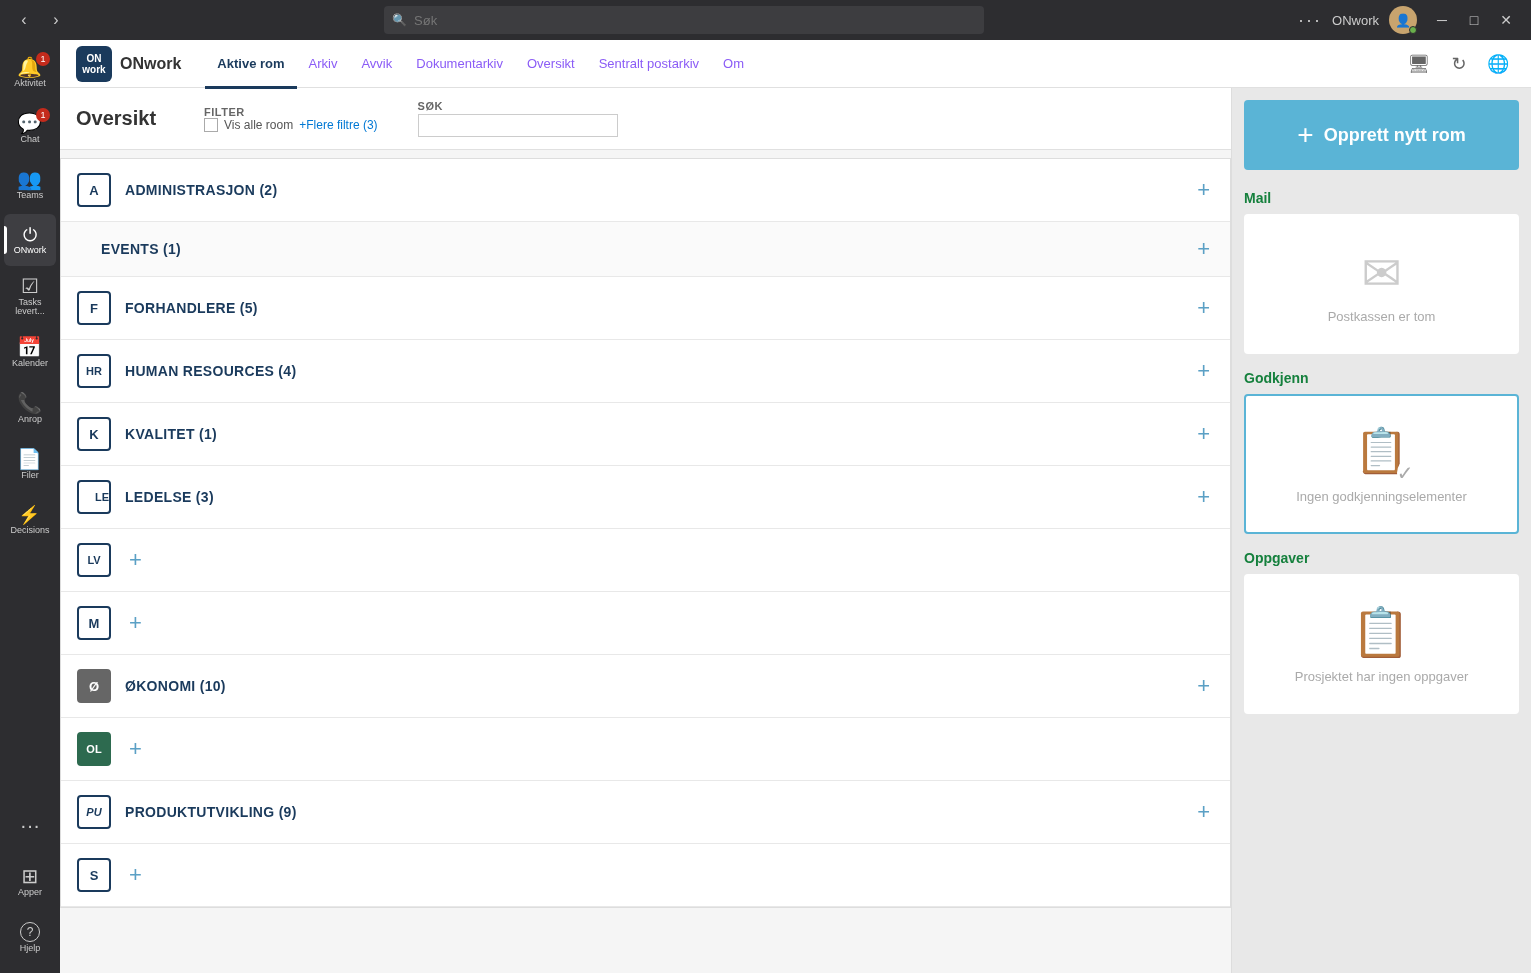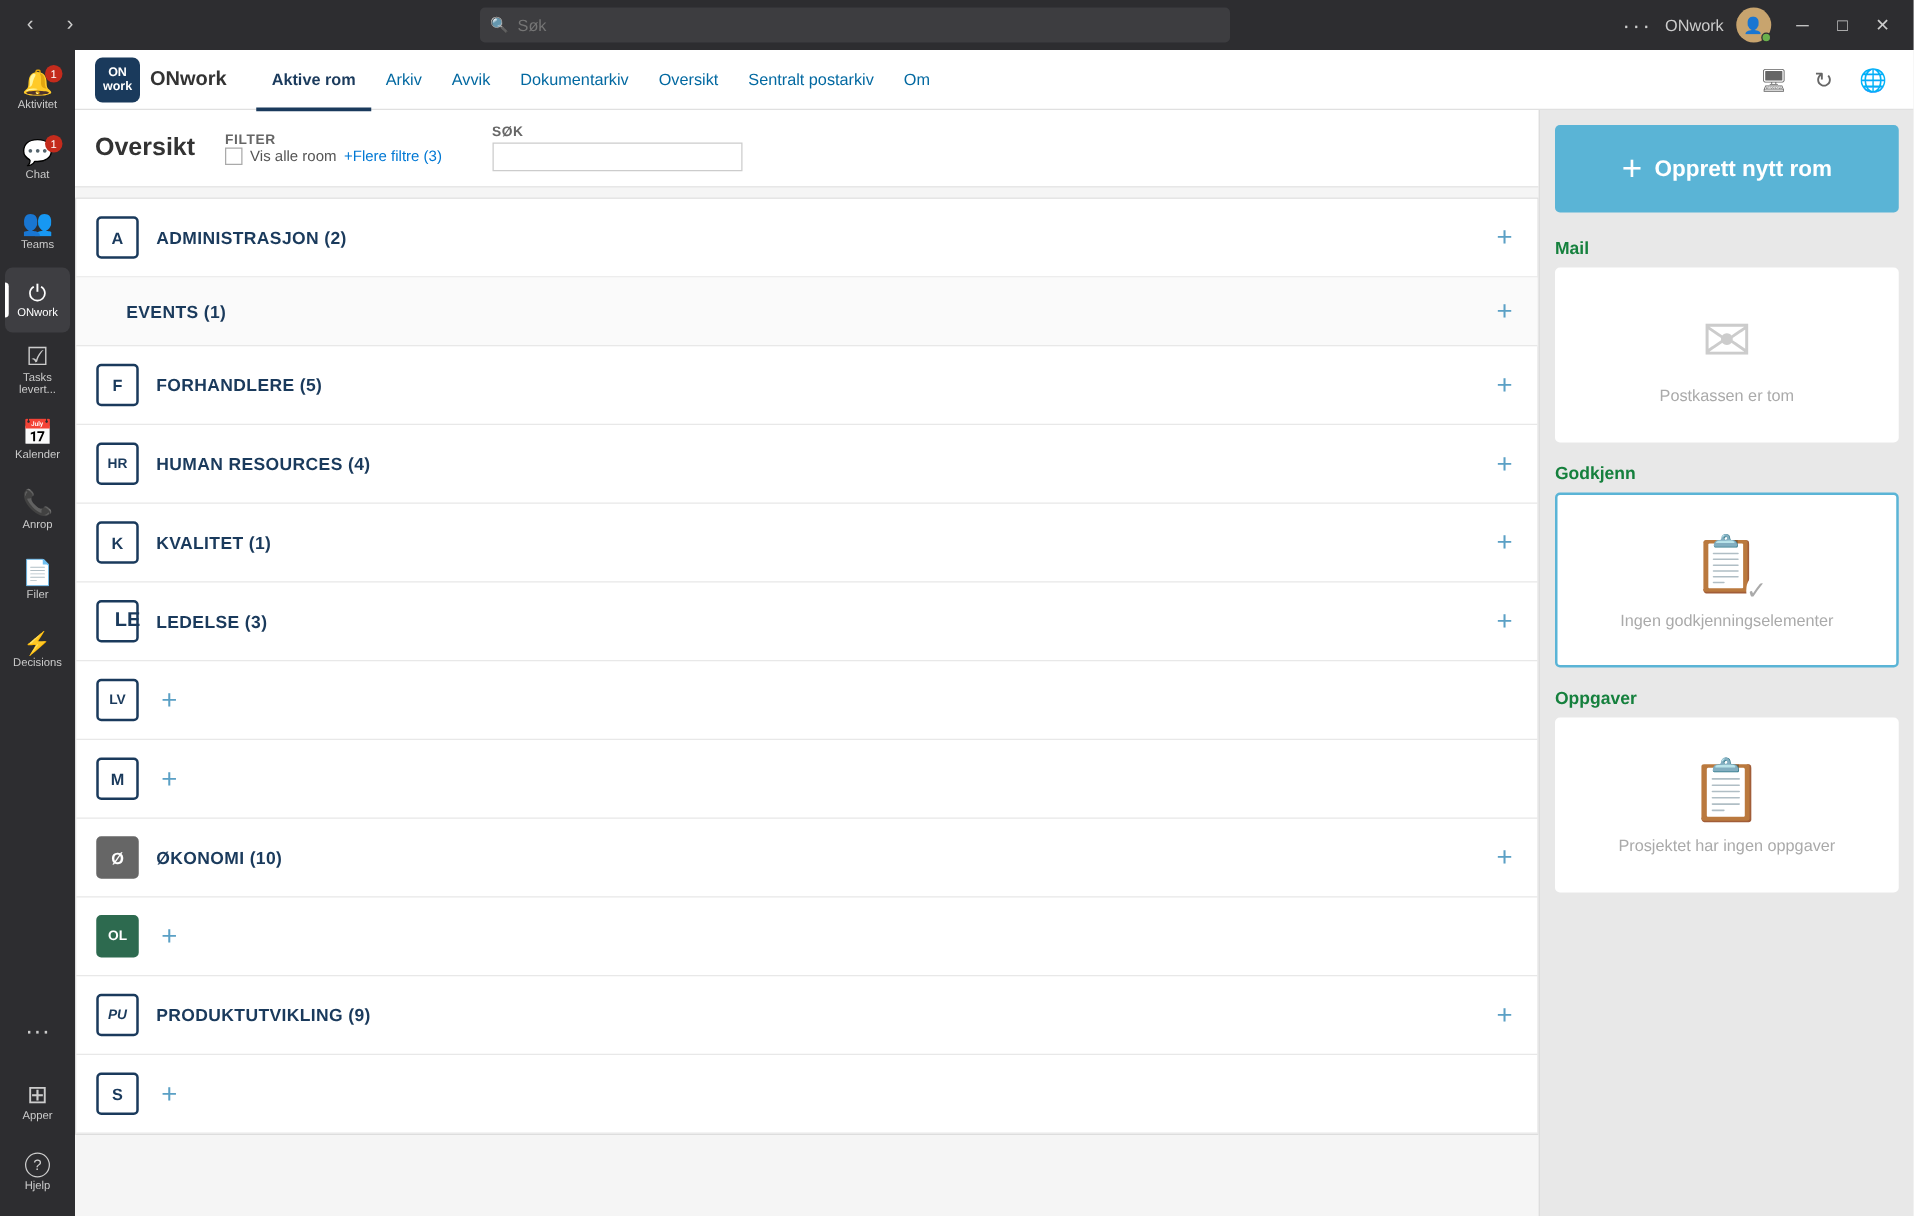--- a/index.html
+++ b/index.html
@@ -90,21 +90,21 @@
     }
     .app-logo { display: flex; align-items: center; gap: 8px; }
     .app-logo-icon {
       width: 36px; height: 36px; border-radius: 6px; background: #1a3a5c;
       display: flex; align-items: center; justify-content: center; color: white; font-weight: bold; font-size: 11px;
     }
     .app-logo-name { font-size: 16px; font-weight: 600; color: #333; }
     .app-nav { display: flex; gap: 0; margin-left: 8px; }
     .app-nav-item {
       padding: 0 12px; height: 48px; display: flex; align-items: center; cursor: pointer;
-      font-size: 13px; color: #0369a1; border-bottom: 3px solid transparent; position: relative; top: 1px;
+      font-size: 13px; color: #8b5cf6; border-bottom: 3px solid transparent; position: relative; top: 1px;
     }
     .app-nav-item.active { color: #1a3a5c; border-bottom: 3px solid #1a3a5c; font-weight: 600; }
     .header-right { margin-left: auto; display: flex; gap: 8px; align-items: center; }
     .header-icon-btn { background: none; border: none; cursor: pointer; color: #666; font-size: 18px; width: 32px; height: 32px; display: flex; align-items: center; justify-content: center; border-radius: 4px; }
 
     
     .main-content { display: flex; flex: 1; overflow: hidden; }
 
     
     .list-area {
@@ -285,21 +285,21 @@
         <button class="header-icon-btn">🌐</button>
       </div>
     </div>
 
     <div class="main-content">
 
       <div class="list-area" style="padding:0;">
 
         <div class="oversikt-header">
           <span class="oversikt-title">Oversikt</span>
-          <div style="">
+          <div style="margin-left:24px;">
             <div class="filter-label">FILTER</div>
             <div class="filter-checkbox-row">
               <div class="filter-checkbox"></div>
               <span>Vis alle room</span>
               <span class="filter-more">+Flere filtre (3)</span>
             </div>
           </div>
           <div class="search-section">
             <span class="search-label">SØK</span>
             <input class="search-input-box" type="text" style="">
@@ -331,21 +331,21 @@
             <span class="category-plus">+</span>
           </div>
 
           <div class="category-row">
             <div class="category-badge">K</div>
             <span class="category-name">KVALITET (1)</span>
             <span class="category-plus">+</span>
           </div>
 
           <div class="category-row">
-            <div class="category-badge" style="font-size:16px;padding-left:16px;">LE</div>
+            <div class="category-badge" style="font-size:11px;padding-left:16px;">LE</div>
             <span class="category-name">LEDELSE (3)</span>
             <span class="category-plus">+</span>
           </div>
 
           <div class="category-row">
             <div class="category-badge" style="font-size:11px;">LV</div>
             <span class="category-plus">+</span>
           </div>
 
           <div class="category-row">

